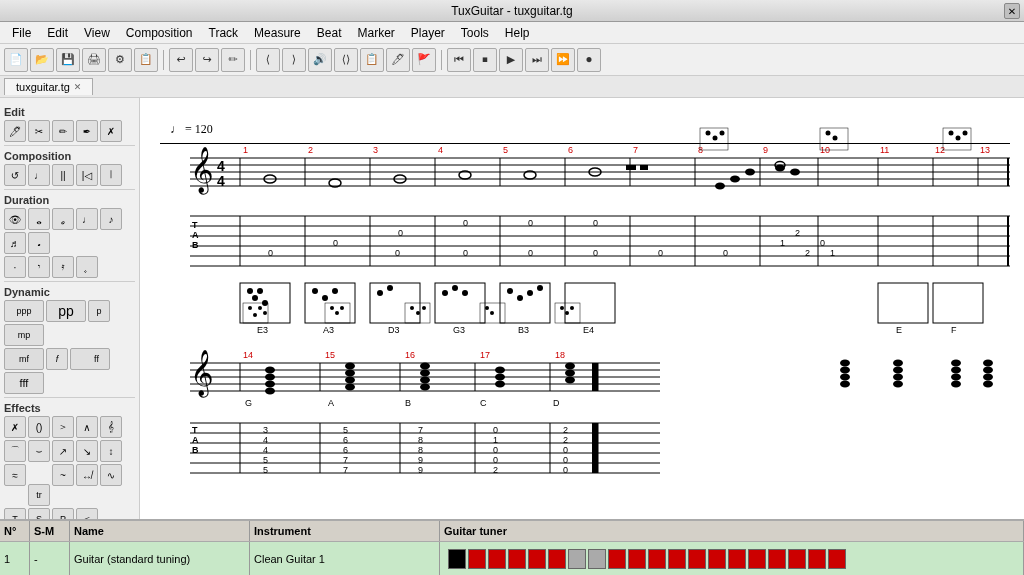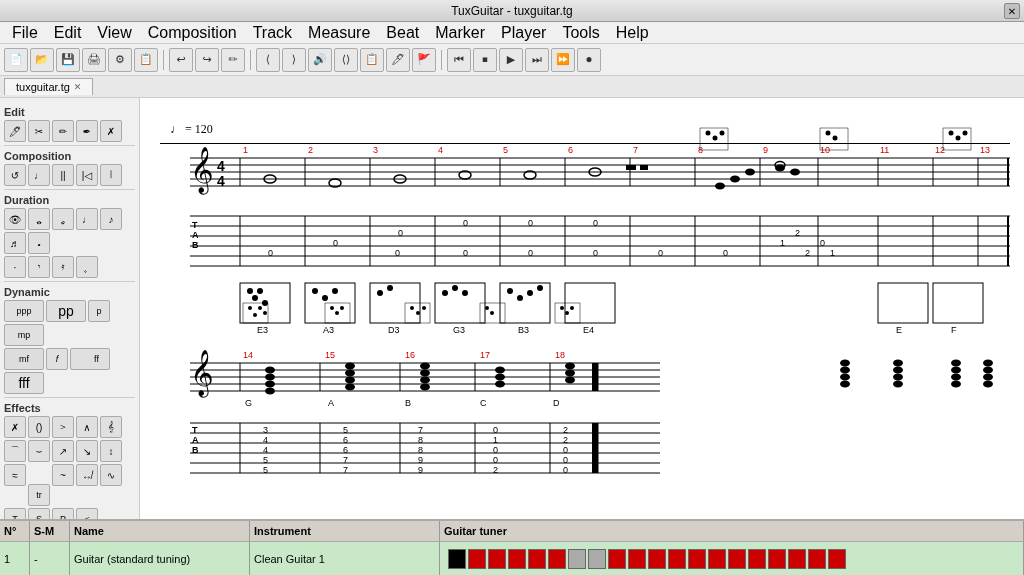--- a/index.html
+++ b/index.html
@@ -35,21 +35,21 @@
       background: #f0f0f0;
       height: 22px;
       display: flex;
       align-items: center;
       border-bottom: 1px solid #ccc;
       padding: 0 4px;
     }
     .menu-item {
       padding: 2px 8px;
       cursor: pointer;
-      font-size: 16px;
+      font-size: 12px;
     }
 
     
     .toolbar {
       background: #f0f0f0;
       height: 32px;
       display: flex;
       align-items: center;
       border-bottom: 1px solid #ccc;
       padding: 2px 4px;
@@ -310,21 +310,21 @@
     <div class="panel-row">
       <div class="panel-btn wide" style="font-size:9px;">ppp</div>
       <div class="panel-btn wide" style="font-size:14px;">pp</div>
       <div class="panel-btn" style="font-size:9px;">p</div>
       <div class="panel-btn wide" style="font-size:9px;">mp</div>
     </div>
     <div class="panel-row">
       <div class="panel-btn wide" style="font-size:9px; background:#ddd;">mf</div>
       <div class="panel-btn" style="font-size:9px; font-style:italic;">f</div>
       <div class="panel-btn wide" style="font-size:9px;padding-left:13px;">ff</div>
-      <div class="panel-btn wide" style="font-size:14px;">fff</div>
+      <div class="panel-btn wide" style="font-size:11px;">fff</div>
     </div>
     <div class="panel-separator"></div>
 
     <div class="panel-section-title">Effects</div>
     <div class="panel-row">
       <div class="panel-btn">✗</div>
       <div class="panel-btn">()</div>
       <div class="panel-btn">＞</div>
       <div class="panel-btn">∧</div>
       <div class="panel-btn">𝄞</div>

